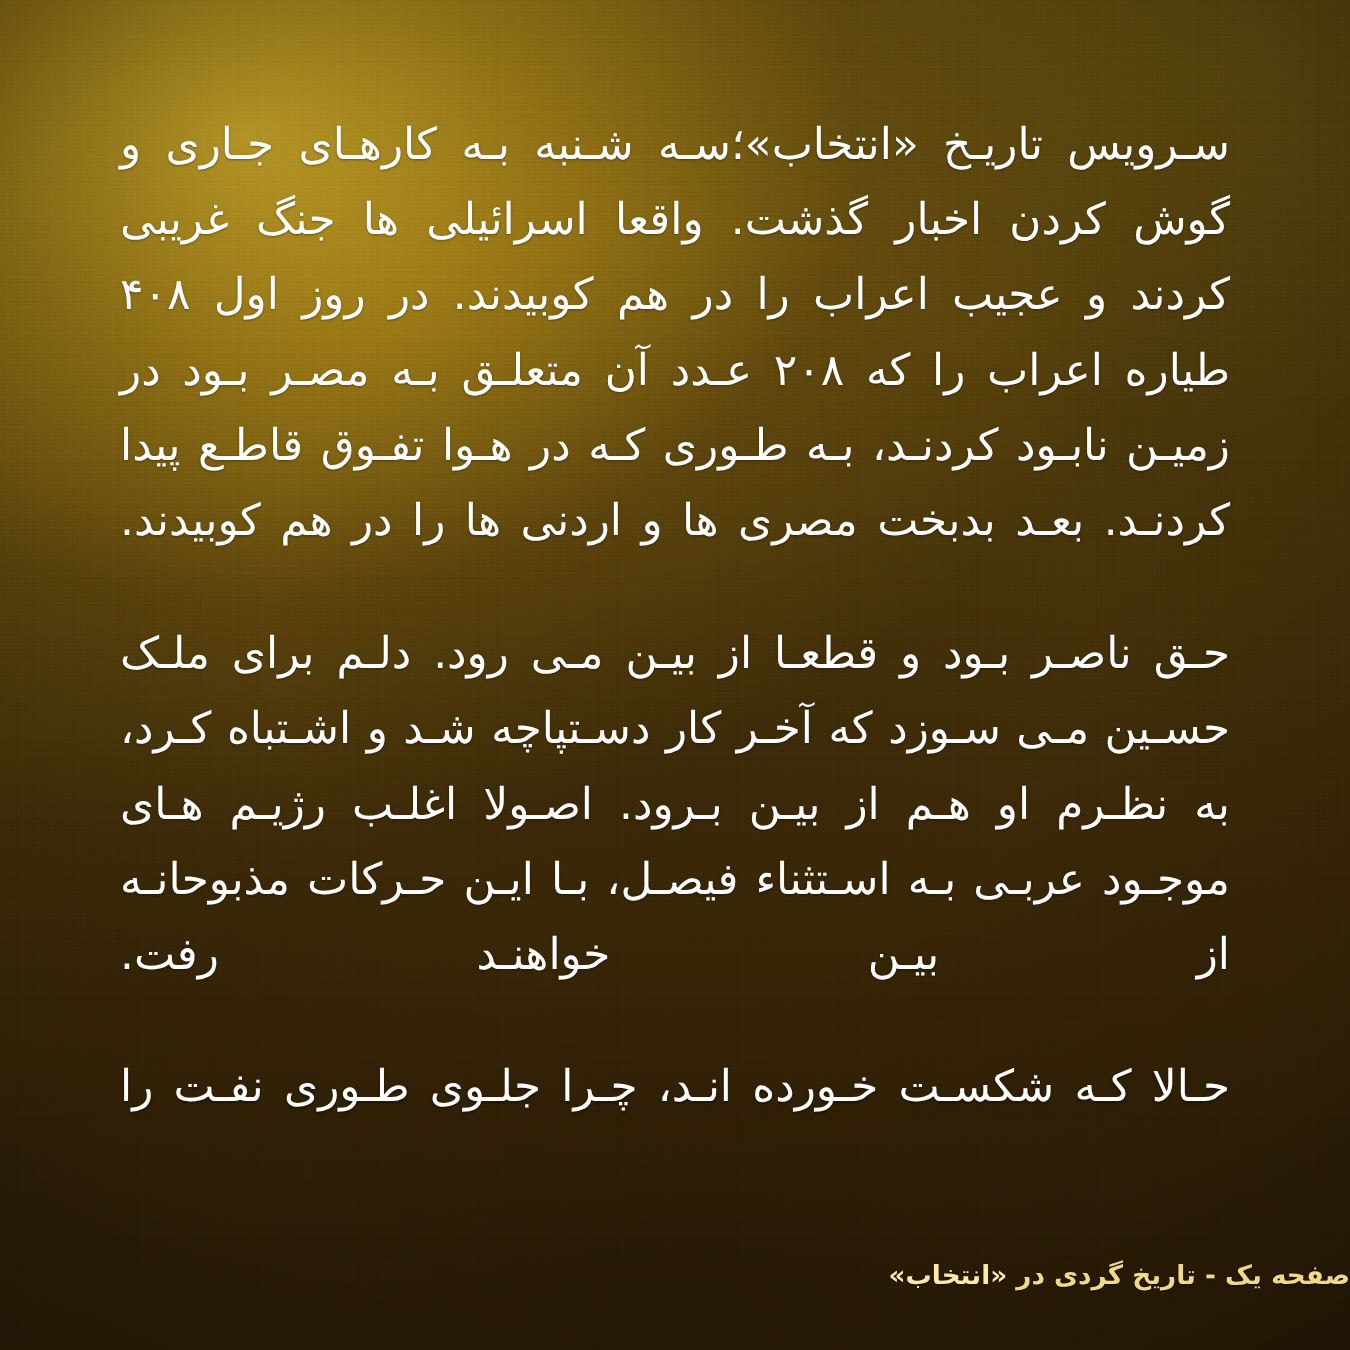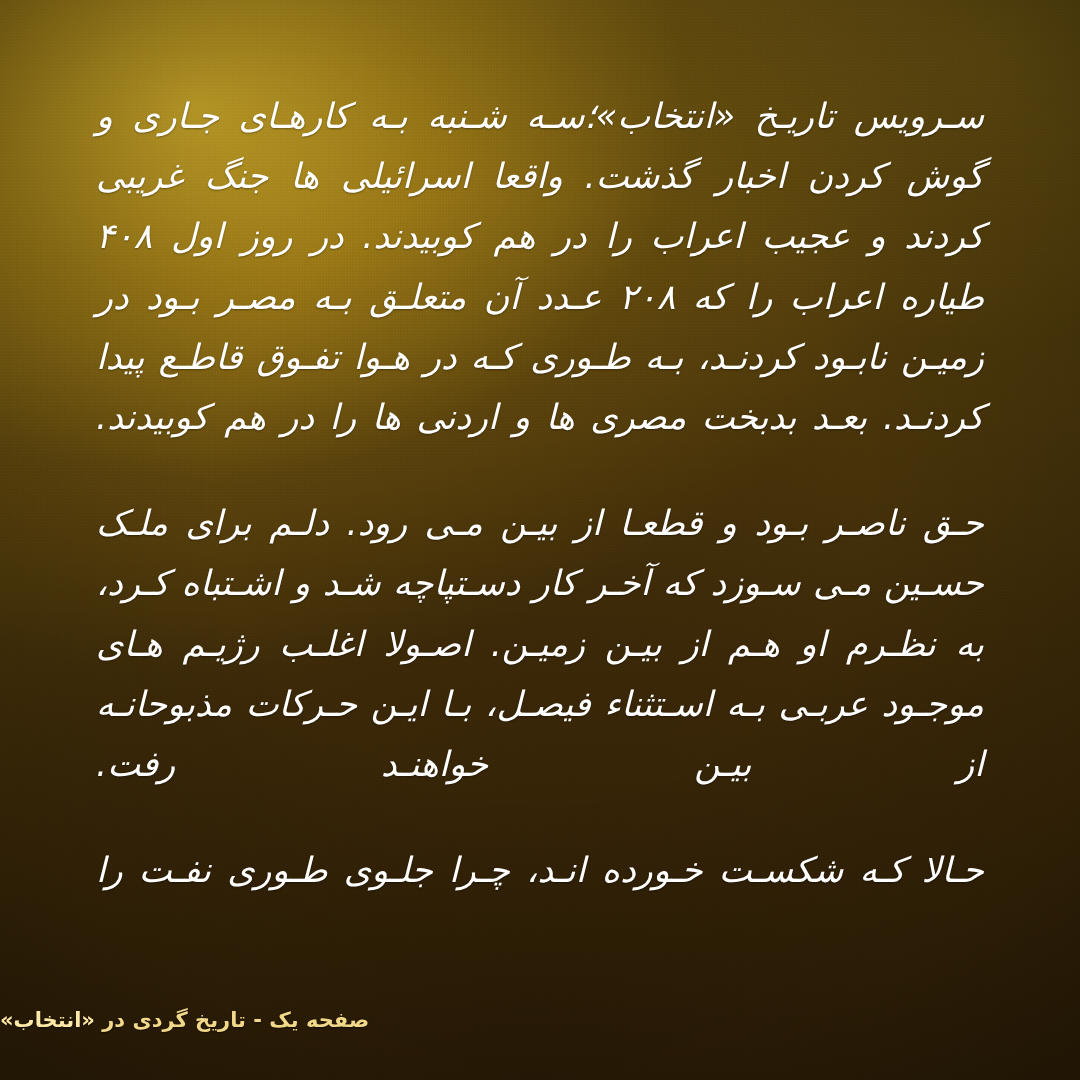--- a/index.html
+++ b/index.html
@@ -47,21 +47,20 @@
     pointer-events: none;
     background: radial-gradient(75% 70% at 50% 45%, rgba(0,0,0,0) 40%, rgba(0,0,0,0.22) 78%, rgba(0,0,0,0.42) 100%);
   }
 
   #content {
     position: absolute;
     top: 86px;
     right: 96px;
     left: 96px;
     bottom: 110px;
-    font-style: italic;
   }
 
   .para {
     color: #ffffff;
     font-size: 35px;
     line-height: 1.72;
     text-align: justify;
     text-align-last: justify;
     letter-spacing: 0px;
     margin: 0 0 46px 0;
@@ -71,42 +70,42 @@
 
   .para:last-child {
     margin-bottom: 0;
   }
 
   #footer {
     position: absolute;
     left: 0;
     right: 0;
     bottom: 48px;
-    text-align: left;
+    text-align: right;
     color: #f2d98a;
     font-size: 21px;
     font-weight: bold;
     text-shadow: 0 1px 2px rgba(0,0,0,0.45);
   }
 
   #footer .accent {
     color: #ffe9a8;
   }
 </style>
 </head>
 <body>
 
 <div id="card">
 
   <div id="texture"></div>
   <div id="vignette"></div>
 
   <div id="content">
     <p class="para">سـرویس تاریـخ «انتخاب»؛سـه شـنبه بـه کارهـای جـاری و گوش کردن اخبار گذشت. واقعا اسرائیلی ها جنگ غریبی کردند و عجیب اعراب را در هم کوبیدند. در روز اول ۴۰۸ طیاره اعراب را که ۲۰۸ عـدد آن متعلـق بـه مصـر بـود در زمیـن نابـود کردنـد، بـه طـوری کـه در هـوا تفـوق قاطـع پیدا کردنـد. بعـد بدبخت مصری ها و اردنی ها را در هم کوبیدند.</p>
-    <p class="para">حـق ناصـر بـود و قطعـا از بیـن مـی رود. دلـم برای ملـک حسـین مـی سـوزد که آخـر کار دسـتپاچه شـد و اشـتباه کـرد، به نظـرم او هـم از بیـن زمیـن. اصـولا اغلـب رژیـم هـای موجـود عربـی بـه اسـتثناء فیصـل، بـا ایـن حـرکات مذبوحانـه از بیـن خواهنـد رفت.</p>
+    <p class="para">حـق ناصـر بـود و قطعـا از بیـن مـی رود. دلـم برای ملـک حسـین مـی سـوزد که آخـر کار دسـتپاچه شـد و اشـتباه کـرد، به نظـرم او هـم از بیـن بـرود. اصـولا اغلـب رژیـم هـای موجـود عربـی بـه اسـتثناء فیصـل، بـا ایـن حـرکات مذبوحانـه از بیـن خواهنـد رفت.</p>
     <p class="para">حـالا کـه شکسـت خـورده انـد، چـرا جلـوی طـوری نفـت را</p>
   </div>
 
   <div id="footer">
     <span>صفحه یک - تاریخ گردی در </span><span class="accent">«انتخاب»</span>
   </div>
 
 </div>
 
 </body></html>

